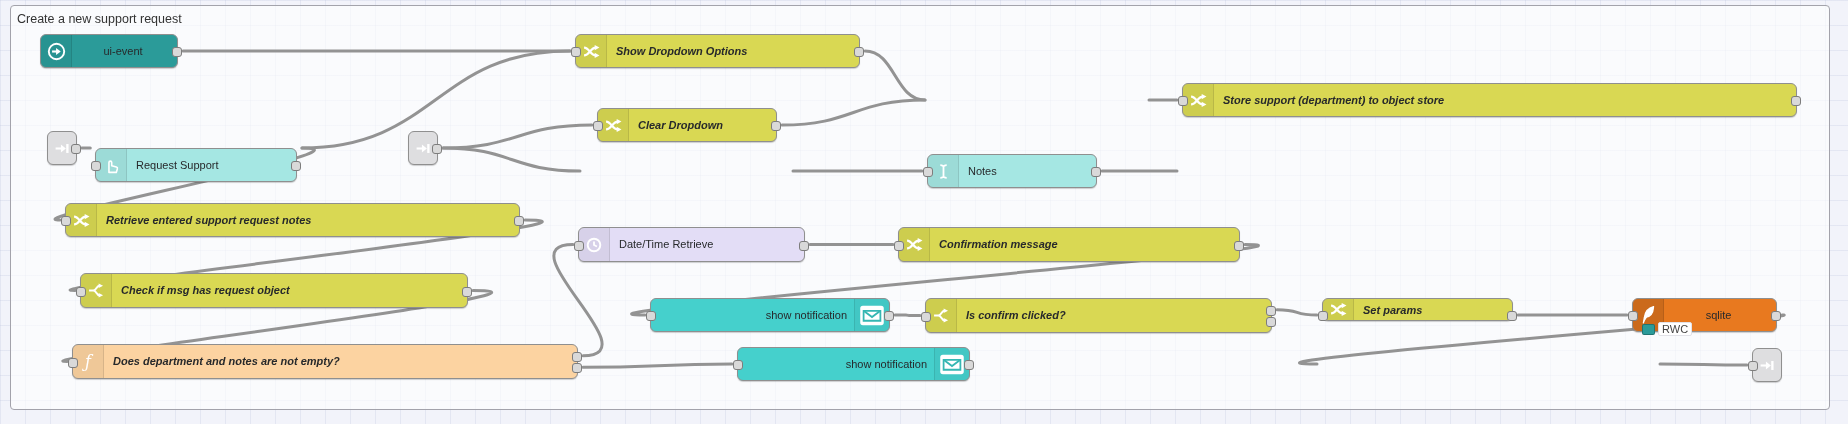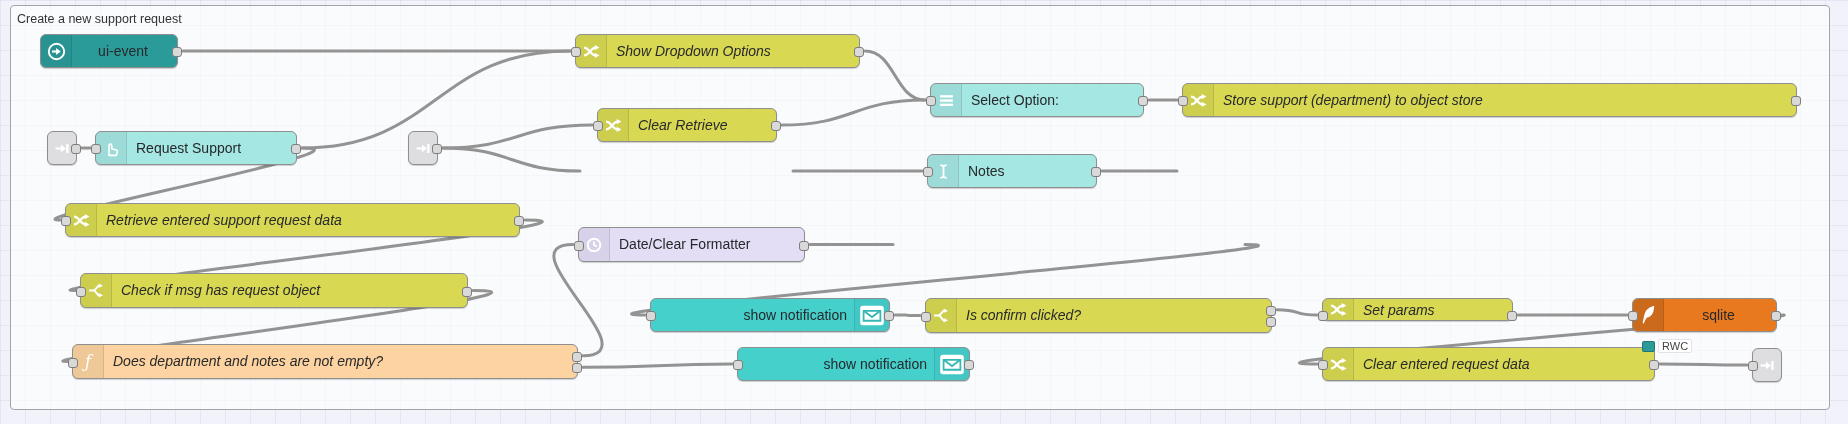--- a/index.html
+++ b/index.html
@@ -41,24 +41,24 @@
     position:absolute;top:0;bottom:0;width:30px;
     display:flex;align-items:center;justify-content:center;
     pointer-events:none;
   }
   .node .icon-strip.left{left:0;background:rgba(0,0,0,0.05);border-right:1px solid rgba(0,0,0,0.10);border-radius:5px 0 0 5px;}
   .node .icon-strip.right{right:0;background:rgba(0,0,0,0.04);border-left:1px solid rgba(0,0,0,0.10);border-radius:0 5px 5px 0;width:34px;}
   .node .icon-strip.dark{background:rgba(0,0,0,0.12);}
   .node .lbl{
     position:absolute;left:0;right:0;top:0;bottom:0;
     display:flex;align-items:center;
-    font-size:14px;color:#27292b;
+    font-size:11px;color:#27292b;
     white-space:nowrap;overflow:hidden;
   }
-  .node .lbl.italic{font-style:italic;}
+  .node .lbl.italic{font-style:italic;font-weight:bold;}
   .port{
     position:absolute;width:10px;height:10px;
     background:#d9d9d9;border:1px solid #7d7d7d;border-radius:3px;
     box-sizing:border-box;z-index:4;
   }
   .badge{
     position:absolute;z-index:5;display:flex;align-items:center;gap:3px;
     font-size:11px;color:#444;
   }
   .badge .chip{width:13px;height:11px;border-radius:2px;border:1px solid rgba(0,0,0,0.25);box-sizing:border-box;}
@@ -109,21 +109,21 @@
     <div class="node" style="left: 47px; top: 131px; width: 30px; height: 34px; background: rgb(222, 222, 224);">
       <span class="icon-strip" style="left: 0px; right: 0px; width: auto;">
         <svg width="17" height="17" viewBox="0 0 16 16">
           <path d="M1.5 8 H8" stroke="#fff" stroke-width="2"></path>
           <path d="M6.5 4.2 L11.2 8 L6.5 11.8z" fill="#fff"></path>
           <path d="M12.6 3.8 V12.2" stroke="#fff" stroke-width="2.2"></path>
         </svg>
       </span>
       <span class="port" style="right: -5px; top: 12px;"></span>
     </div>
-    <div class="node" style="left: 95px; top: 131px; width: 202px; height: 34px; background: rgb(165, 231, 227);">
+    <div class="node" style="left: 95px; top: 148px; width: 202px; height: 34px; background: rgb(165, 231, 227);">
       <span class="icon-strip left">
         <svg width="17" height="17" viewBox="0 0 16 16">
           <path d="M5.6 14.5 L5.6 5.2 a1.3 1.3 0 0 1 2.6 0 V8.2 l4.4 1.3 c.9 .3 1.2 .9 .9 1.8 l-1 3.2z" fill="none" stroke="#fff" stroke-width="1.5" stroke-linejoin="round"></path>
         </svg>
       </span>
       <span class="lbl" style="line-height: 34px; padding-left: 40px; justify-content: flex-start;">Request Support</span>
       <span class="port" style="left: -5px; top: 12px;"></span>
       <span class="port" style="right: -5px; top: 12px;"></span>
     </div>
     <div class="node" style="left: 408px; top: 131px; width: 30px; height: 34px; background: rgb(222, 222, 224);">
@@ -151,33 +151,21 @@
     </div>
     <div class="node" style="left: 597px; top: 108px; width: 180px; height: 34px; background: rgb(217, 216, 83);">
       <span class="icon-strip left">
         <svg width="17" height="17" viewBox="0 0 16 16">
           <path d="M1 4.3 C6 4.3 7 11.7 12 11.7" stroke="#fff" stroke-width="2" fill="none"></path>
           <path d="M1 11.7 C6 11.7 7 4.3 12 4.3" stroke="#fff" stroke-width="2" fill="none"></path>
           <path d="M11 1.8 L15.5 4.3 L11 6.8z" fill="#fff"></path>
           <path d="M11 9.2 L15.5 11.7 L11 14.2z" fill="#fff"></path>
         </svg>
       </span>
-      <span class="lbl italic" style="line-height: 34px; padding-left: 40px; justify-content: flex-start;">Clear Retrieve</span>
-      <span class="port" style="left: -5px; top: 12px;"></span>
-      <span class="port" style="right: -5px; top: 12px;"></span>
-    </div>
-    <div class="node" style="left: 930px; top: 83px; width: 214px; height: 34px; background: rgb(165, 231, 227);">
-      <span class="icon-strip left">
-        <svg width="17" height="17" viewBox="0 0 16 16">
-          <rect x="2" y="3" width="12" height="2.2" fill="#fff"></rect>
-          <rect x="2" y="7" width="12" height="2.2" fill="#fff"></rect>
-          <rect x="2" y="11" width="12" height="2.2" fill="#fff"></rect>
-        </svg>
-      </span>
-      <span class="lbl" style="line-height: 34px; padding-left: 40px; justify-content: flex-start;">Select Option:</span>
+      <span class="lbl italic" style="line-height: 34px; padding-left: 40px; justify-content: flex-start;">Clear Dropdown</span>
       <span class="port" style="left: -5px; top: 12px;"></span>
       <span class="port" style="right: -5px; top: 12px;"></span>
     </div>
     <div class="node" style="left: 927px; top: 154px; width: 170px; height: 34px; background: rgb(165, 231, 227);">
       <span class="icon-strip left">
         <svg width="17" height="17" viewBox="0 0 16 16">
           <path d="M5 2 C6.6 2 7.2 2.6 8 3.1 C8.8 2.6 9.4 2 11 2 M8 3.1 V12.9 M5 14 C6.6 14 7.2 13.4 8 12.9 C8.8 13.4 9.4 14 11 14" stroke="#fff" stroke-width="1.7" fill="none"></path>
         </svg>
       </span>
       <span class="lbl" style="line-height: 34px; padding-left: 40px; justify-content: flex-start;">Notes</span>
@@ -199,32 +187,45 @@
     </div>
     <div class="node" style="left: 65px; top: 203px; width: 455px; height: 34px; background: rgb(217, 216, 83);">
       <span class="icon-strip left">
         <svg width="17" height="17" viewBox="0 0 16 16">
           <path d="M1 4.3 C6 4.3 7 11.7 12 11.7" stroke="#fff" stroke-width="2" fill="none"></path>
           <path d="M1 11.7 C6 11.7 7 4.3 12 4.3" stroke="#fff" stroke-width="2" fill="none"></path>
           <path d="M11 1.8 L15.5 4.3 L11 6.8z" fill="#fff"></path>
           <path d="M11 9.2 L15.5 11.7 L11 14.2z" fill="#fff"></path>
         </svg>
       </span>
-      <span class="lbl italic" style="line-height: 34px; padding-left: 40px; justify-content: flex-start;">Retrieve entered support request data</span>
+      <span class="lbl italic" style="line-height: 34px; padding-left: 40px; justify-content: flex-start;">Retrieve entered support request notes</span>
       <span class="port" style="left: -5px; top: 12px;"></span>
       <span class="port" style="right: -5px; top: 12px;"></span>
     </div>
     <div class="node" style="left: 578px; top: 227px; width: 227px; height: 35px; background: rgb(227, 221, 246);">
       <span class="icon-strip left">
         <svg width="18" height="18" viewBox="0 0 16 16">
           <circle cx="8" cy="8" r="5.6" fill="none" stroke="#fff" stroke-width="1.7"></circle>
           <path d="M8 4.8 V8 L10.6 9.4" stroke="#fff" stroke-width="1.6" fill="none"></path>
         </svg>
       </span>
-      <span class="lbl" style="line-height: 35px; padding-left: 40px; justify-content: flex-start;">Date/Clear Formatter</span>
+      <span class="lbl" style="line-height: 35px; padding-left: 40px; justify-content: flex-start;">Date/Time Retrieve</span>
+      <span class="port" style="left: -5px; top: 12.5px;"></span>
+      <span class="port" style="right: -5px; top: 12.5px;"></span>
+    </div>
+    <div class="node" style="left: 898px; top: 227px; width: 342px; height: 35px; background: rgb(217, 216, 83);">
+      <span class="icon-strip left">
+        <svg width="17" height="17" viewBox="0 0 16 16">
+          <path d="M1 4.3 C6 4.3 7 11.7 12 11.7" stroke="#fff" stroke-width="2" fill="none"></path>
+          <path d="M1 11.7 C6 11.7 7 4.3 12 4.3" stroke="#fff" stroke-width="2" fill="none"></path>
+          <path d="M11 1.8 L15.5 4.3 L11 6.8z" fill="#fff"></path>
+          <path d="M11 9.2 L15.5 11.7 L11 14.2z" fill="#fff"></path>
+        </svg>
+      </span>
+      <span class="lbl italic" style="line-height: 35px; padding-left: 40px; justify-content: flex-start;">Confirmation message</span>
       <span class="port" style="left: -5px; top: 12.5px;"></span>
       <span class="port" style="right: -5px; top: 12.5px;"></span>
     </div>
     <div class="node" style="left: 80px; top: 273px; width: 388px; height: 35px; background: rgb(217, 216, 83);">
       <span class="icon-strip left">
         <svg width="17" height="17" viewBox="0 0 16 16">
           <path d="M1 8 H5 C8 8 8 3.5 10.5 3.5 M5 8 C8 8 8 12.5 10.5 12.5" stroke="#fff" stroke-width="1.9" fill="none"></path>
           <path d="M10 1.4 L14.2 3.5 L10 5.6z" fill="#fff"></path>
           <path d="M10 10.4 L14.2 12.5 L10 14.6z" fill="#fff"></path>
         </svg>
@@ -297,40 +298,27 @@
         <svg width="26" height="21" viewBox="0 0 24 20">
           <rect x="0.8" y="0.8" width="22.4" height="18.4" rx="2.5" fill="#fff"></rect>
           <path d="M4 5.5 h16 v9.5 h-16z" fill="none" stroke="#35b7b3" stroke-width="1.7"></path>
           <path d="M4 5.5 l8 6 l8 -6" fill="none" stroke="#35b7b3" stroke-width="1.7"></path>
         </svg>
       </span>
       <span class="lbl" style="line-height: 34px; padding-right: 42px; justify-content: flex-end;">show notification</span>
       <span class="port" style="left: -5px; top: 12px;"></span>
       <span class="port" style="right: -5px; top: 12px;"></span>
     </div>
-    <div class="node" style="left: 1322px; top: 347px; width: 333px; height: 34px; background: rgb(217, 216, 83);">
-      <span class="icon-strip left">
-        <svg width="17" height="17" viewBox="0 0 16 16">
-          <path d="M1 4.3 C6 4.3 7 11.7 12 11.7" stroke="#fff" stroke-width="2" fill="none"></path>
-          <path d="M1 11.7 C6 11.7 7 4.3 12 4.3" stroke="#fff" stroke-width="2" fill="none"></path>
-          <path d="M11 1.8 L15.5 4.3 L11 6.8z" fill="#fff"></path>
-          <path d="M11 9.2 L15.5 11.7 L11 14.2z" fill="#fff"></path>
-        </svg>
-      </span>
-      <span class="lbl italic" style="line-height: 34px; padding-left: 40px; justify-content: flex-start;">Clear entered request data</span>
-      <span class="port" style="left: -5px; top: 12px;"></span>
-      <span class="port" style="right: -5px; top: 12px;"></span>
-    </div>
     <div class="node" style="left: 1752px; top: 348px; width: 30px; height: 34px; background: rgb(222, 222, 224);">
       <span class="icon-strip" style="left: 0px; right: 0px; width: auto;">
         <svg width="17" height="17" viewBox="0 0 16 16">
           <path d="M1.5 8 H8" stroke="#fff" stroke-width="2"></path>
           <path d="M6.5 4.2 L11.2 8 L6.5 11.8z" fill="#fff"></path>
           <path d="M12.6 3.8 V12.2" stroke="#fff" stroke-width="2.2"></path>
         </svg>
       </span>
       <span class="port" style="left: -5px; top: 12px;"></span>
     </div>
-    <div class="badge" style="left: 1642px; top: 339px;">
+    <div class="badge" style="left: 1642px; top: 322px;">
       <span class="chip" style="background: rgb(43, 155, 153);"></span>
       <span class="txt">RWC</span>
     </div>
   </div>
 
 </body></html>

